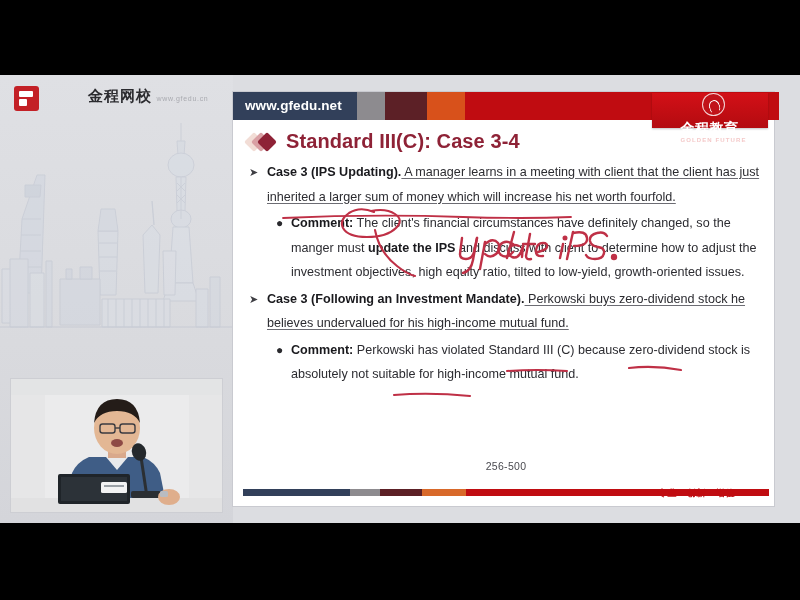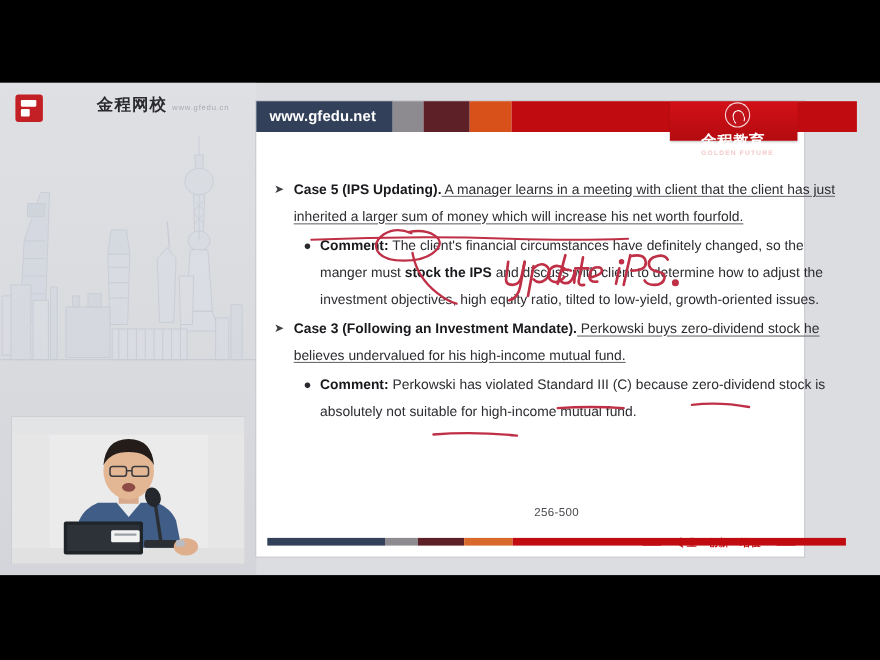--- a/index.html
+++ b/index.html
@@ -122,21 +122,21 @@
     background: #e9e9ea;
     overflow: hidden;
     border: 1px solid #cdced3;
   }
 
   
   #slide {
     position: absolute;
     left: 233px;
     top: 17px;
-    width: 498px;
+    width: 541px;
     height: 414px;
     background: #ffffff;
     box-shadow: 0 0 0 1px #c9cad0;
     padding-left: 40px;
   }
 
   
   .slide-header {
     position: absolute;
     left: 0;
@@ -483,31 +483,39 @@
       <div class="header-url">www.gfedu.net</div>
 
       <div class="header-logo">
         <span class="header-seal"></span>
         <span class="header-logo-texts">
           <span class="logo-cn">金程教育</span>
           <span class="logo-en">GOLDEN  FUTURE</span>
         </span>
       </div>
 
+      <div class="slide-title-row">
+        <span class="diamond-pair">
+          <span class="diamond back"></span>
+          <span class="diamond mid"></span>
+          <span class="diamond front"></span>
+        </span>
+        <span class="slide-title">Standard III(C): Case 3-4</span>
+      </div>
 
       <div class="slide-body">
 
         <div class="bullet-l1">
           <span class="marker-arrow">➤</span>
-          <span class="para"><b>Case 5 (IPS Updating).</b><span class="u"> A manager learns in a meeting with client that the client has just inherited a larger sum of money which will increase his net worth fourfold.</span></span>
+          <span class="para"><b>Case 3 (IPS Updating).</b><span class="u"> A manager learns in a meeting with client that the client has just inherited a larger sum of money which will increase his net worth fourfold.</span></span>
         </div>
 
         <div class="bullet-l2">
           <span class="marker-dot">●</span>
-          <span class="para"><b>Comment:</b><span> The client's financial circumstances have definitely changed, so the manger must </span><b>stock the IPS</b><span> and discuss with client to determine how to adjust the investment objectives, high equity ratio, tilted to low-yield, growth-oriented issues.</span></span>
+          <span class="para"><b>Comment:</b><span> The client's financial circumstances have definitely changed, so the manger must </span><b>update the IPS</b><span> and discuss with client to determine how to adjust the investment objectives, high equity ratio, tilted to low-yield, growth-oriented issues.</span></span>
         </div>
 
         <div class="bullet-l1">
           <span class="marker-arrow">➤</span>
           <span class="para"><b>Case 3 (Following an Investment Mandate).</b><span class="u"> Perkowski buys zero-dividend stock he believes undervalued for his high-income mutual fund.</span></span>
         </div>
 
         <div class="bullet-l2">
           <span class="marker-dot">●</span>
           <span class="para"><b>Comment:</b><span> Perkowski has violated Standard III (C) because zero-dividend stock is absolutely not suitable for high-income mutual fund.</span></span>

